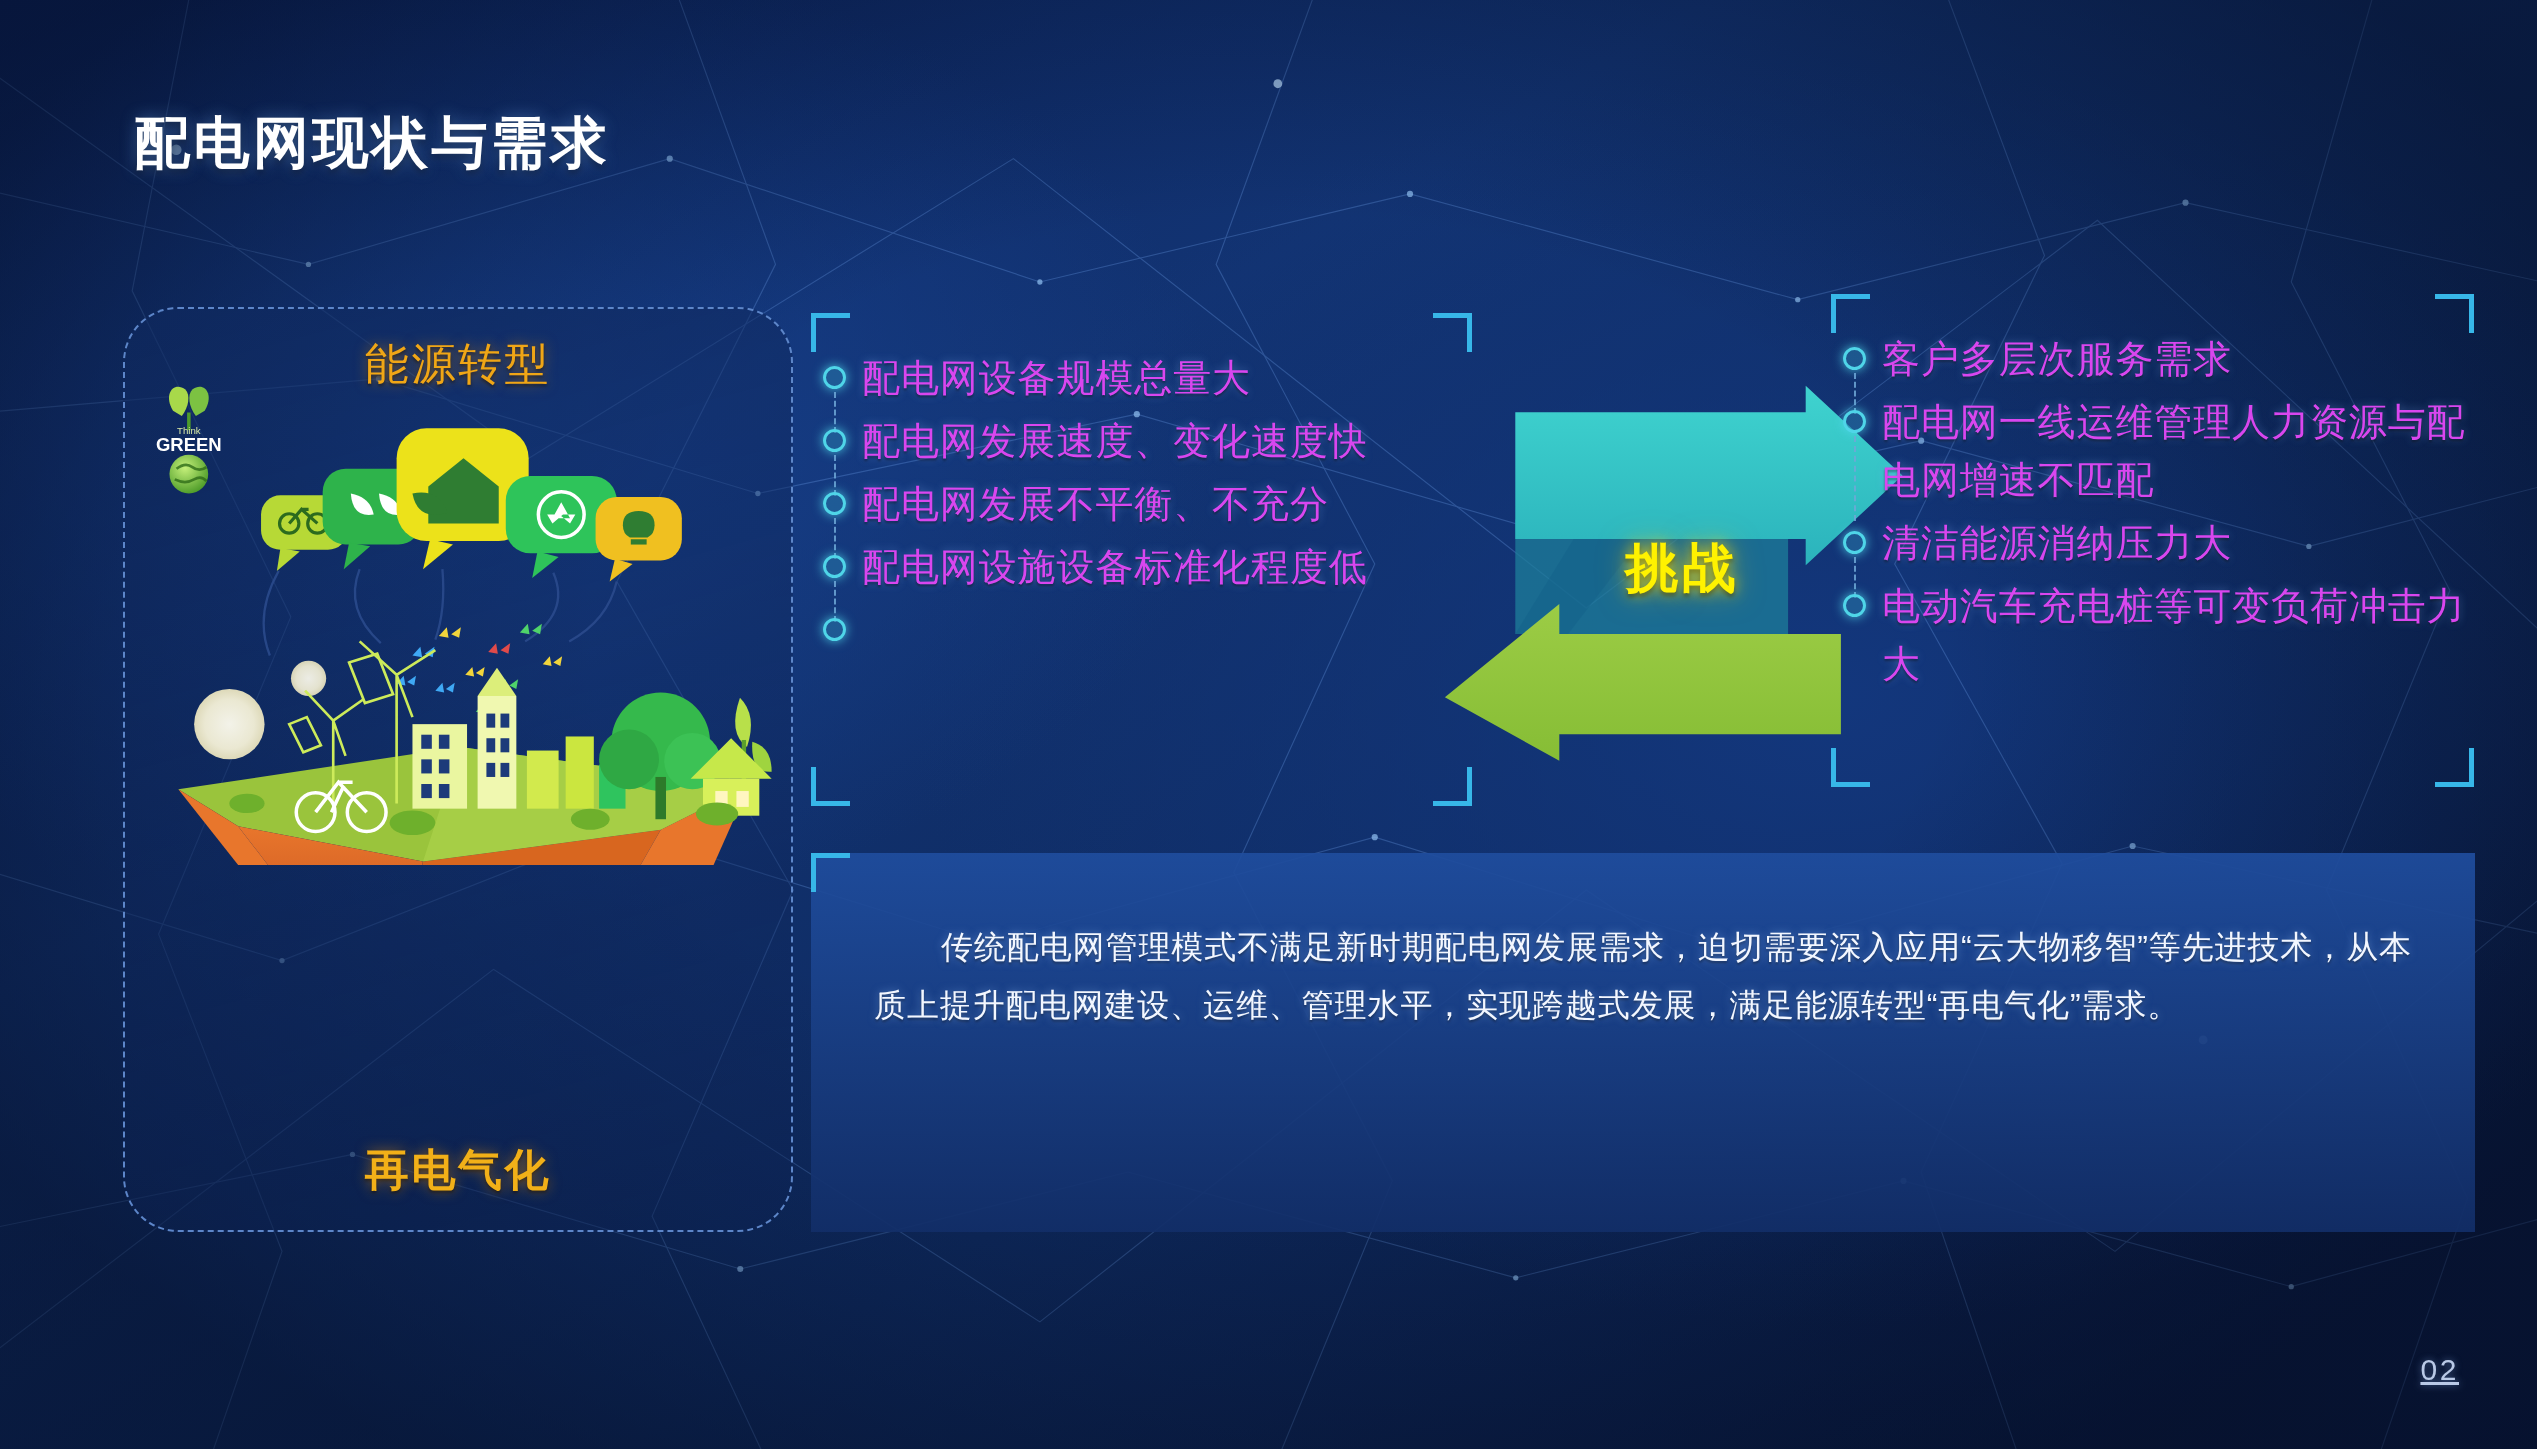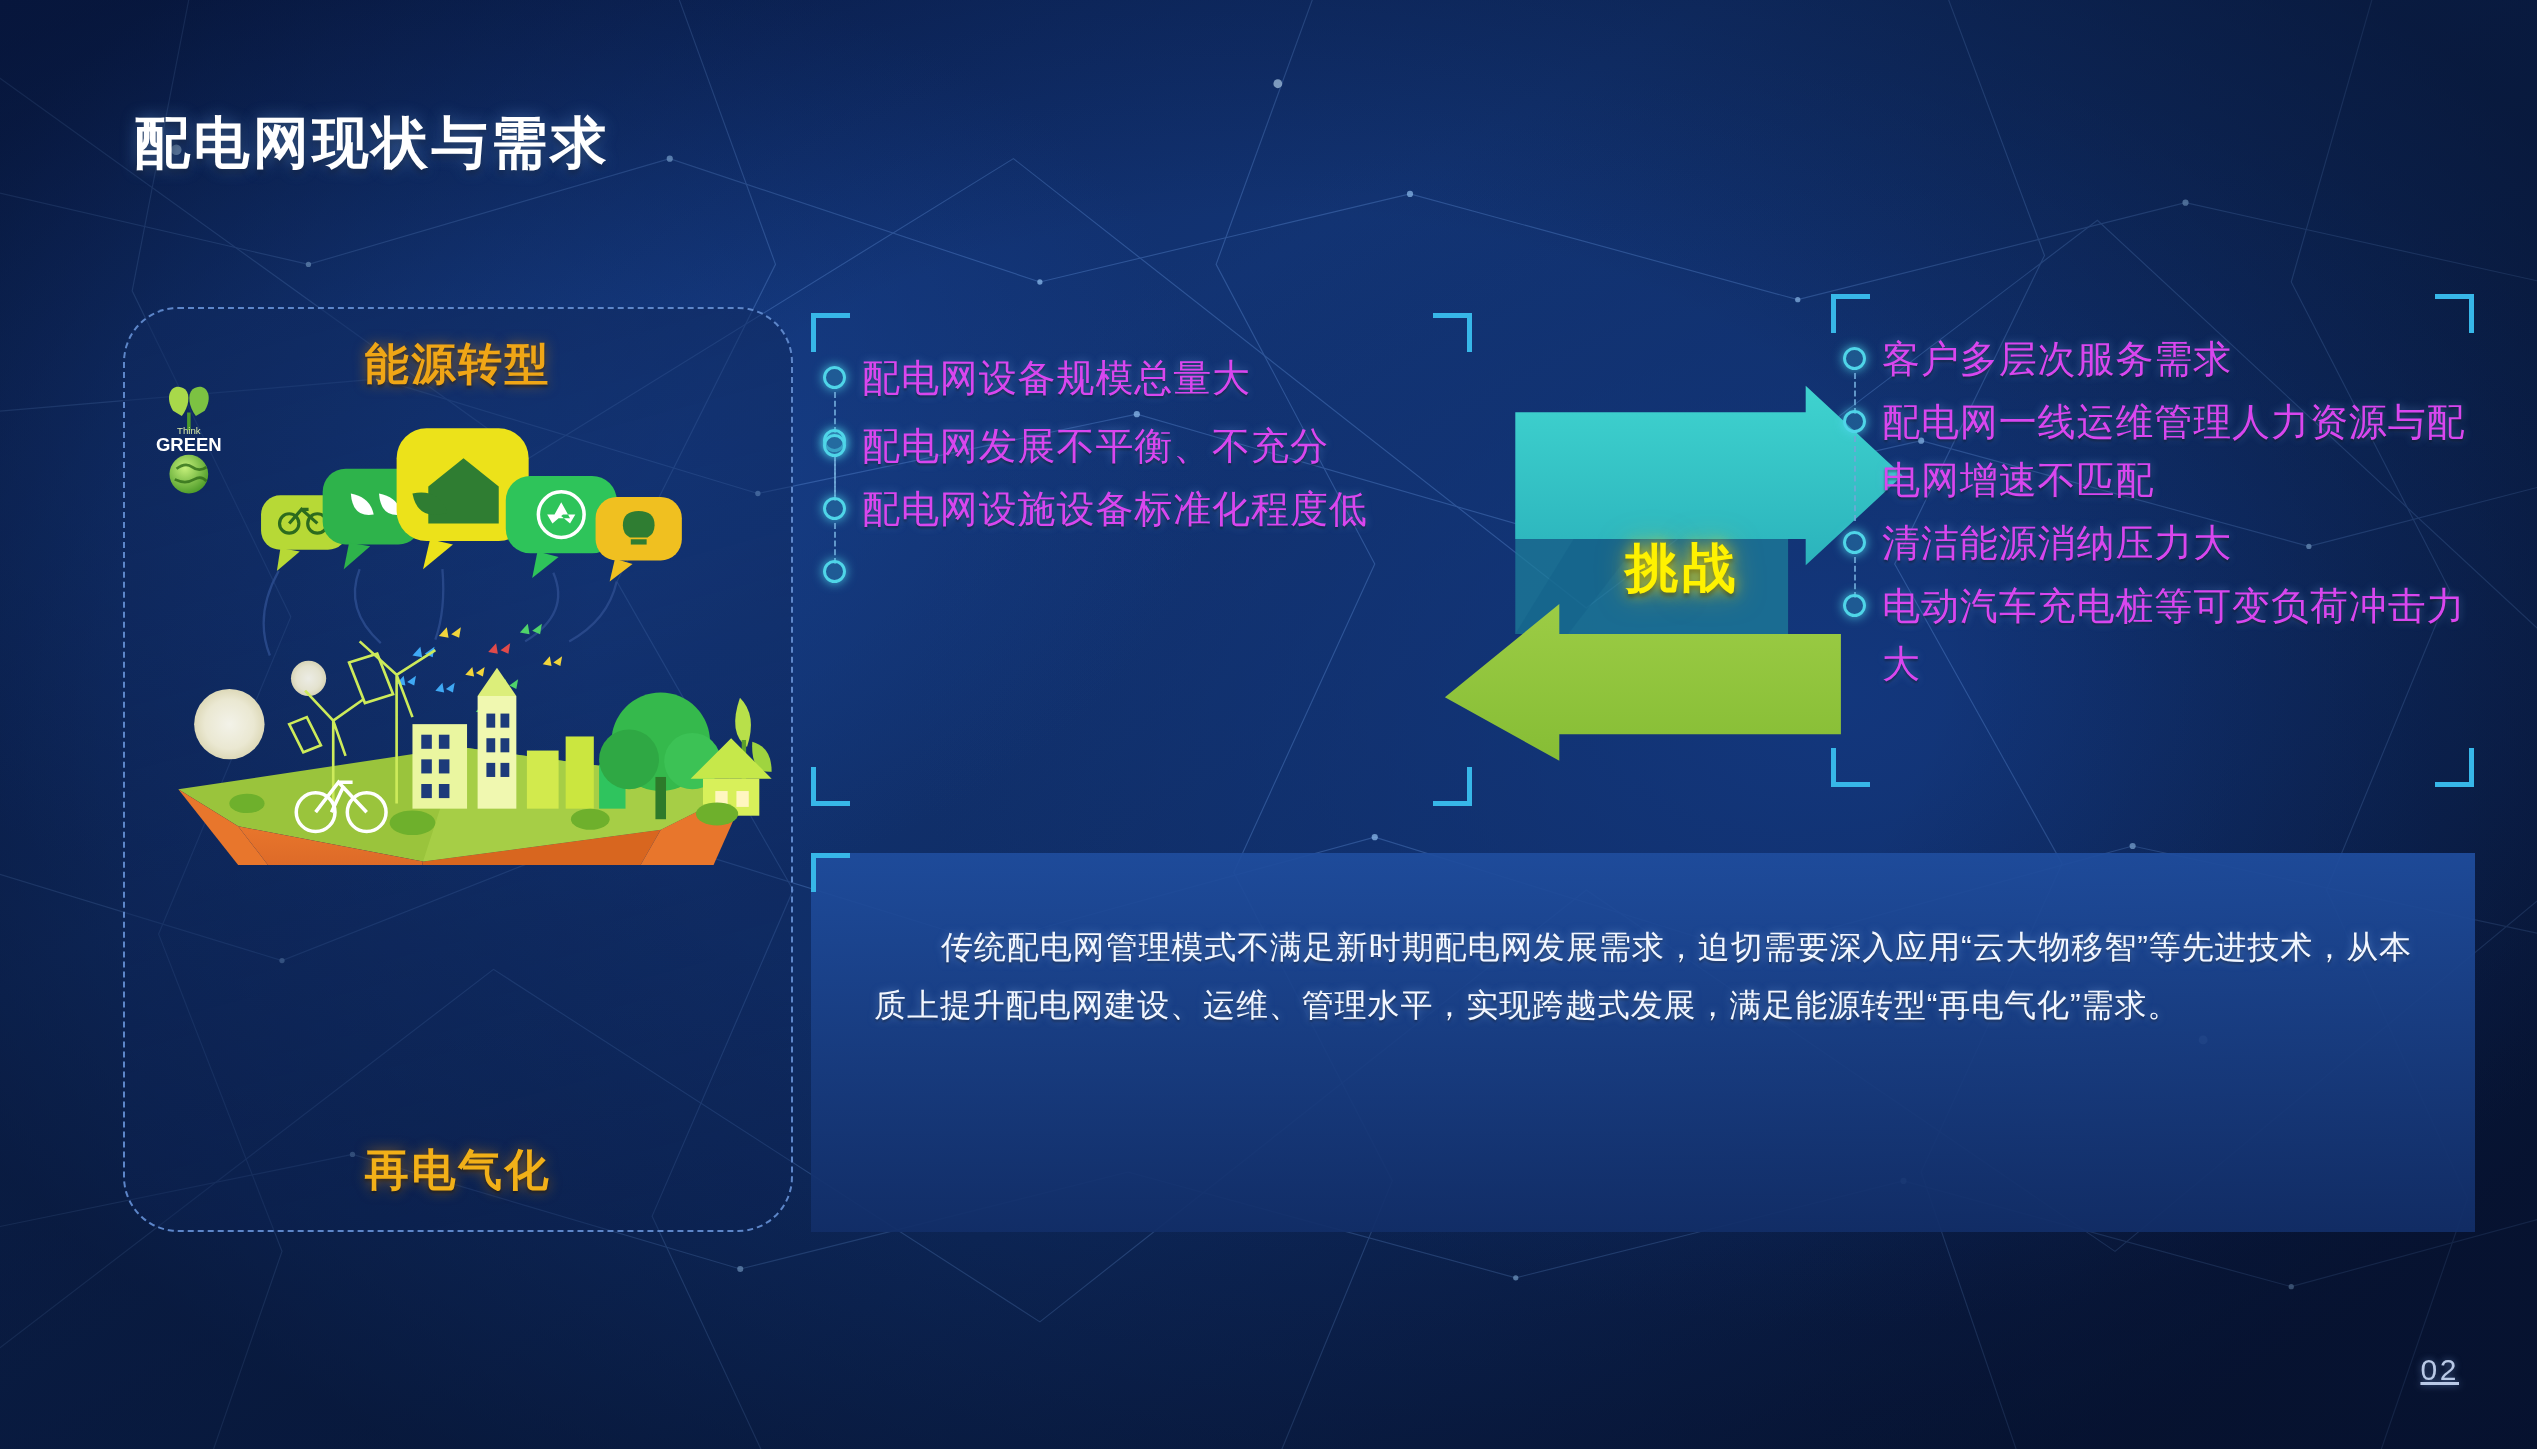--- a/index.html
+++ b/index.html
@@ -41,21 +41,21 @@
   #left-card {
     position: absolute; left: 123px; top: 307px;
     width: 670px; height: 925px;
     border: 2.6px dashed #5d86c9;
     border-radius: 55px;
     background: linear-gradient(165deg, rgba(16,42,96,.55) 0%, rgba(13,34,82,.35) 100%);
   }
   #energy-transition-label {
     position: absolute; left: 0; right: 0; top: 26.4px;
     text-align: center;
-    font-size: 44px; font-weight: bold;
+    font-size: 44px; font-weight: normal;
     color: #f0a616;
     letter-spacing: 2.6px;
     text-shadow: 0 0 12.3px rgba(240,150,10,.55), 0 1.8px 3.5px rgba(0,0,0,.6);
   }
   #reelectrification-label {
     position: absolute; left: 0; right: 0; bottom: 30px;
     text-align: center;
     font-size: 44px; font-weight: bold;
     color: #f2b018;
     letter-spacing: 2.6px;
@@ -405,20 +405,21 @@
   <span class="brk br"></span>
   <div class="dotlist">
     <div class="dl-row">
       <span class="dl-dot"></span>
       <span class="dl-line"></span>
       <span class="dl-text">配电网设备规模总量大</span>
     </div>
     <div class="dl-row">
       <span class="dl-dot"></span>
       <span class="dl-line"></span>
+      <span class="dl-text">配电网发展速度、变化速度快</span>
     </div>
     <div class="dl-row">
       <span class="dl-dot"></span>
       <span class="dl-line"></span>
       <span class="dl-text">配电网发展不平衡、不充分</span>
     </div>
     <div class="dl-row">
       <span class="dl-dot"></span>
       <span class="dl-line"></span>
       <span class="dl-text">配电网设施设备标准化程度低</span>

